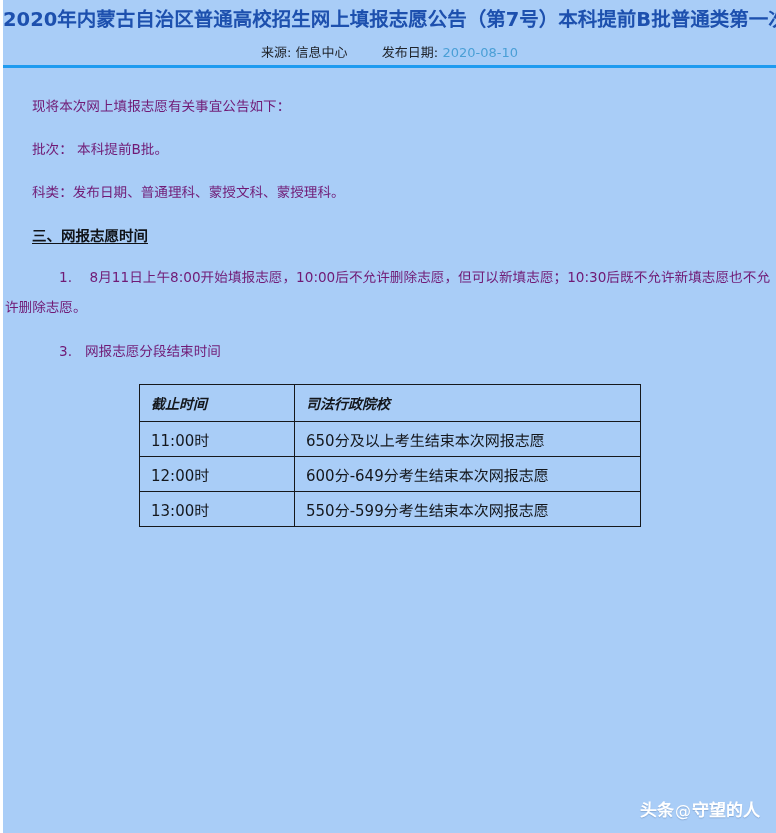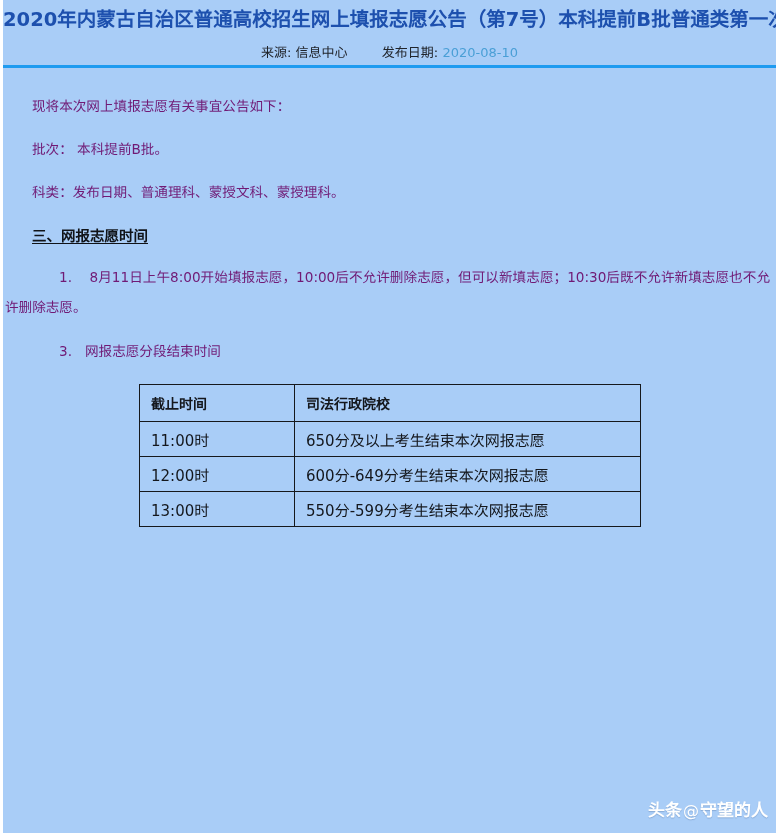--- a/index.html
+++ b/index.html
@@ -133,28 +133,29 @@
     font-size: 15px;
     color: #14171c;
     text-align: left;
     vertical-align: middle;
     font-weight: normal;
   }
   table.score-table th {
     font-weight: bold;
     font-size: 14px;
     height: 36px;
+    font-style: italic;
   }
   table.score-table col.c1 { width: 155px; }
   table.score-table col.c2 { width: 346px; }
 
   
   .watermark {
     position: absolute;
-    right: 8px;
+    right: 16px;
     bottom: 11px;
     color: #ffffff;
     font-size: 17px;
     font-weight: bold;
     line-height: 22px;
     white-space: nowrap;
     text-shadow: 0 1px 1px rgba(40,70,120,0.25);
   }
   .watermark .at-mark {
     font-weight: normal;

